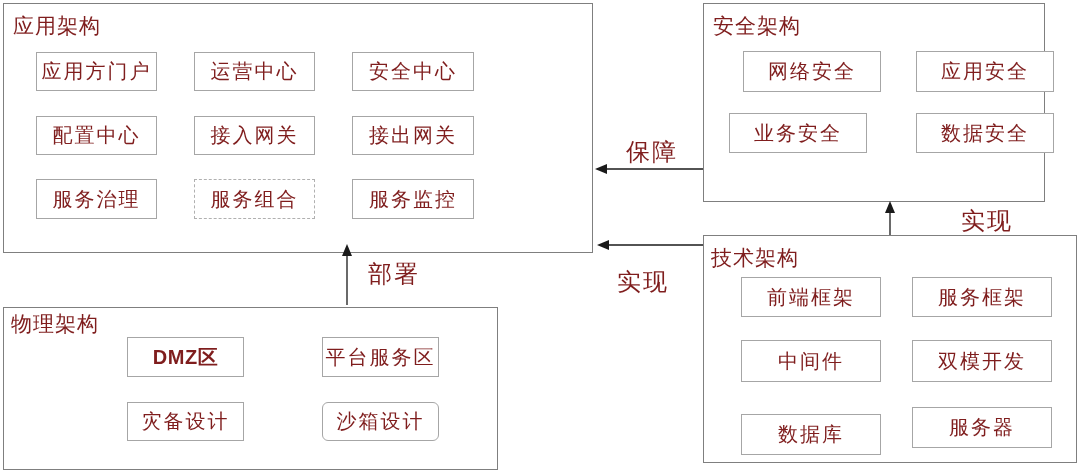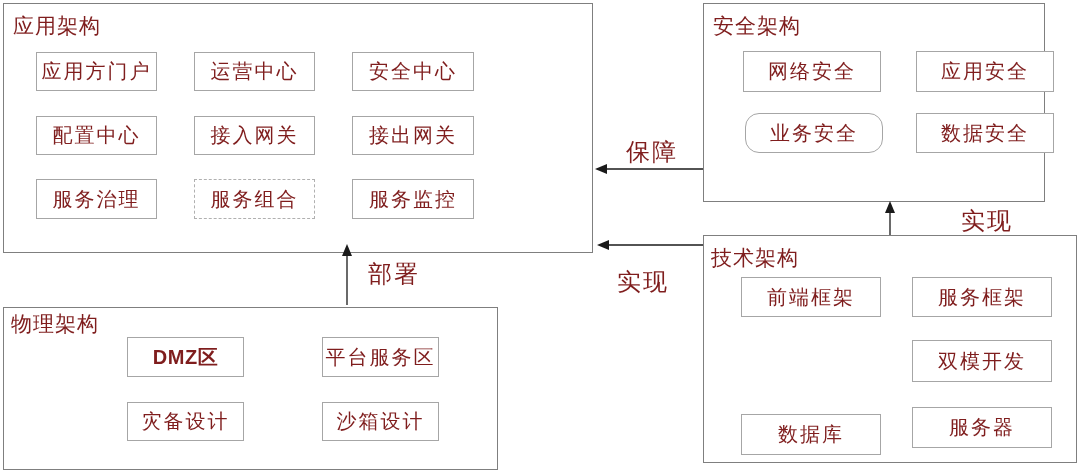--- a/index.html
+++ b/index.html
@@ -70,39 +70,40 @@
     <div class="node" style="left:348px; top:112px; width:122px; height:39px;">接出网关</div>
     <div class="node" style="left:32px; top:175px; width:121px; height:40px;">服务治理</div>
     <div class="node dashed" style="left:190px; top:175px; width:121px; height:40px;">服务组合</div>
     <div class="node" style="left:348px; top:175px; width:122px; height:40px;">服务监控</div>
   </section>
 
   <section class="group" style="left:703px; top:3px; width:342px; height:199px;">
     <h2 class="group-title" style="left:9px; top:8px;">安全架构</h2>
     <div class="node" style="left:39px; top:47px; width:138px; height:41px;">网络安全</div>
     <div class="node" style="left:212px; top:47px; width:138px; height:41px;">应用安全</div>
-    <div class="node" style="left:41px; top:109px; width:138px; height:40px;border-radius:14px;">业务安全</div>
+    <div class="node" style="left:25px; top:109px; width:138px; height:40px;">业务安全</div>
     <div class="node" style="left:212px; top:109px; width:138px; height:40px;">数据安全</div>
   </section>
 
   <section class="group" style="left:703px; top:235px; width:374px; height:228px;">
     <h2 class="group-title" style="left:7px; top:8px;">技术架构</h2>
     <div class="node" style="left:37px; top:41px; width:140px; height:40px;">前端框架</div>
     <div class="node" style="left:208px; top:41px; width:140px; height:40px;">服务框架</div>
+    <div class="node" style="left:37px; top:104px; width:140px; height:42px;">中间件</div>
     <div class="node" style="left:208px; top:104px; width:140px; height:42px;">双模开发</div>
     <div class="node" style="left:37px; top:178px; width:140px; height:41px;">数据库</div>
     <div class="node" style="left:208px; top:171px; width:140px; height:41px;">服务器</div>
   </section>
 
   <section class="group" style="left:3px; top:307px; width:495px; height:163px;">
     <h2 class="group-title" style="left:7px; top:2px;">物理架构</h2>
     <div class="node bold" style="left:123px; top:29px; width:117px; height:40px;">DMZ区</div>
     <div class="node" style="left:318px; top:29px; width:117px; height:40px;">平台服务区</div>
     <div class="node" style="left:123px; top:94px; width:117px; height:39px;">灾备设计</div>
-    <div class="node" style="left:318px; top:94px; width:117px; height:39px;">沙箱设计</div>
+    <div class="node" style="left:318px; top:94px; width:117px; height:39px;border-radius:6px;">沙箱设计</div>
   </section>
 
   <svg class="arrow-layer" viewBox="0 0 1080 474" xmlns="http://www.w3.org/2000/svg">
 
     <g>
       <line x1="703" y1="169" x2="605" y2="169"></line>
       <polygon points="595,169 607,164 607,174"></polygon>
     </g>
 
     <g>

